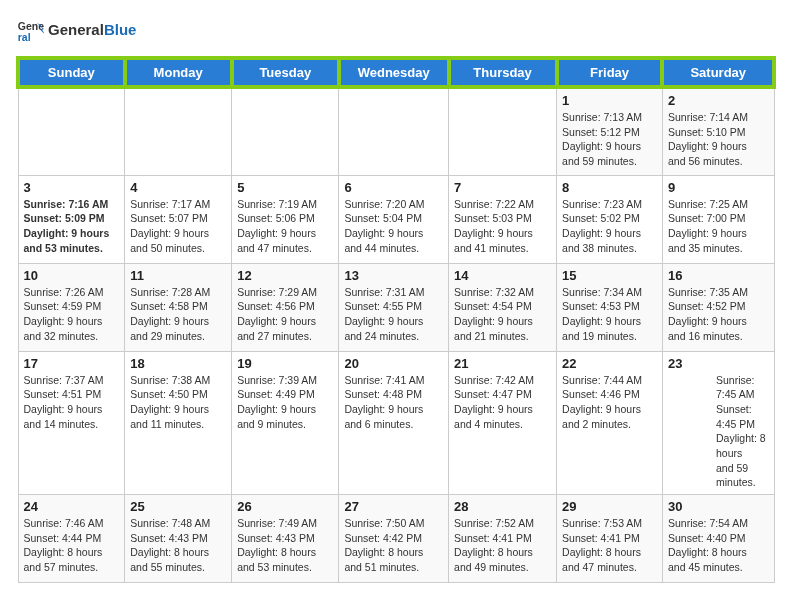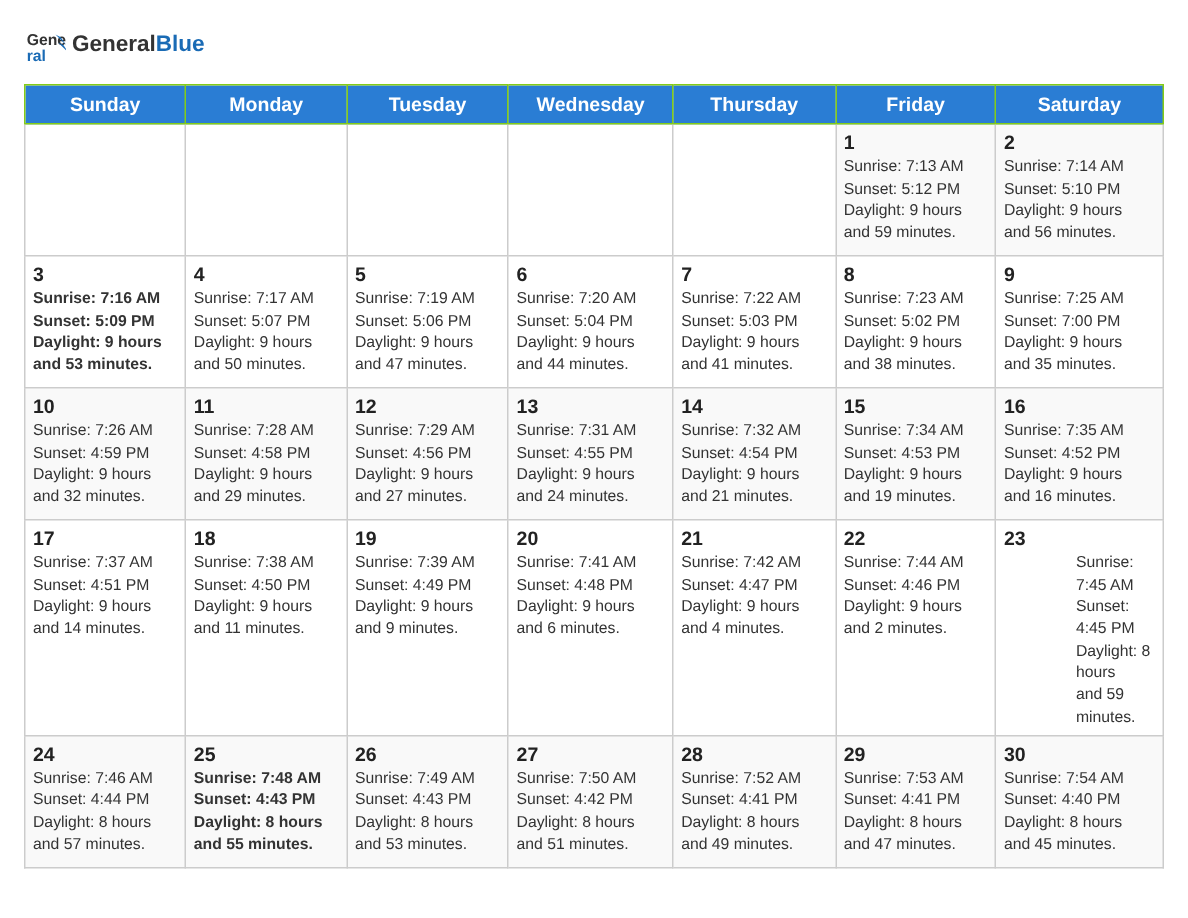--- a/index.html
+++ b/index.html
@@ -39,21 +39,21 @@
       width: 100%;
       border-collapse: collapse;
       font-size: 11px;
     }
     thead tr th {
       background: #2a7dd4;
       color: #fff;
       text-align: center;
       padding: 5px 4px;
       font-size: 13px;
-      border: 1px solid #84cc16;
+      border: 4px solid #84cc16;
     }
     tbody tr td {
       border: 1px solid #ccc;
       vertical-align: top;
       padding: 4px 5px;
       height: 88px;
       width: 113px;
       background: #fff;
     }
     tbody tr:nth-child(odd) td {
@@ -285,21 +285,21 @@
       <tr>
         <td>
           <div class="day-num">24</div>
           <div class="day-info" style="white-space: pre-line;">Sunrise: 7:46 AM
 Sunset: 4:44 PM
 Daylight: 8 hours
 and 57 minutes.</div>
         </td>
         <td>
           <div class="day-num">25</div>
-          <div class="day-info" style="white-space: pre-line; font-weight: bold;">Sunrise: 7:48 AM
+          <div class="day-info" style="white-space: pre-line;">Sunrise: 7:48 AM
 Sunset: 4:43 PM
 Daylight: 8 hours
 and 55 minutes.</div>
         </td>
         <td>
           <div class="day-num">26</div>
           <div class="day-info" style="white-space: pre-line;">Sunrise: 7:49 AM
 Sunset: 4:43 PM
 Daylight: 8 hours
 and 53 minutes.</div>

